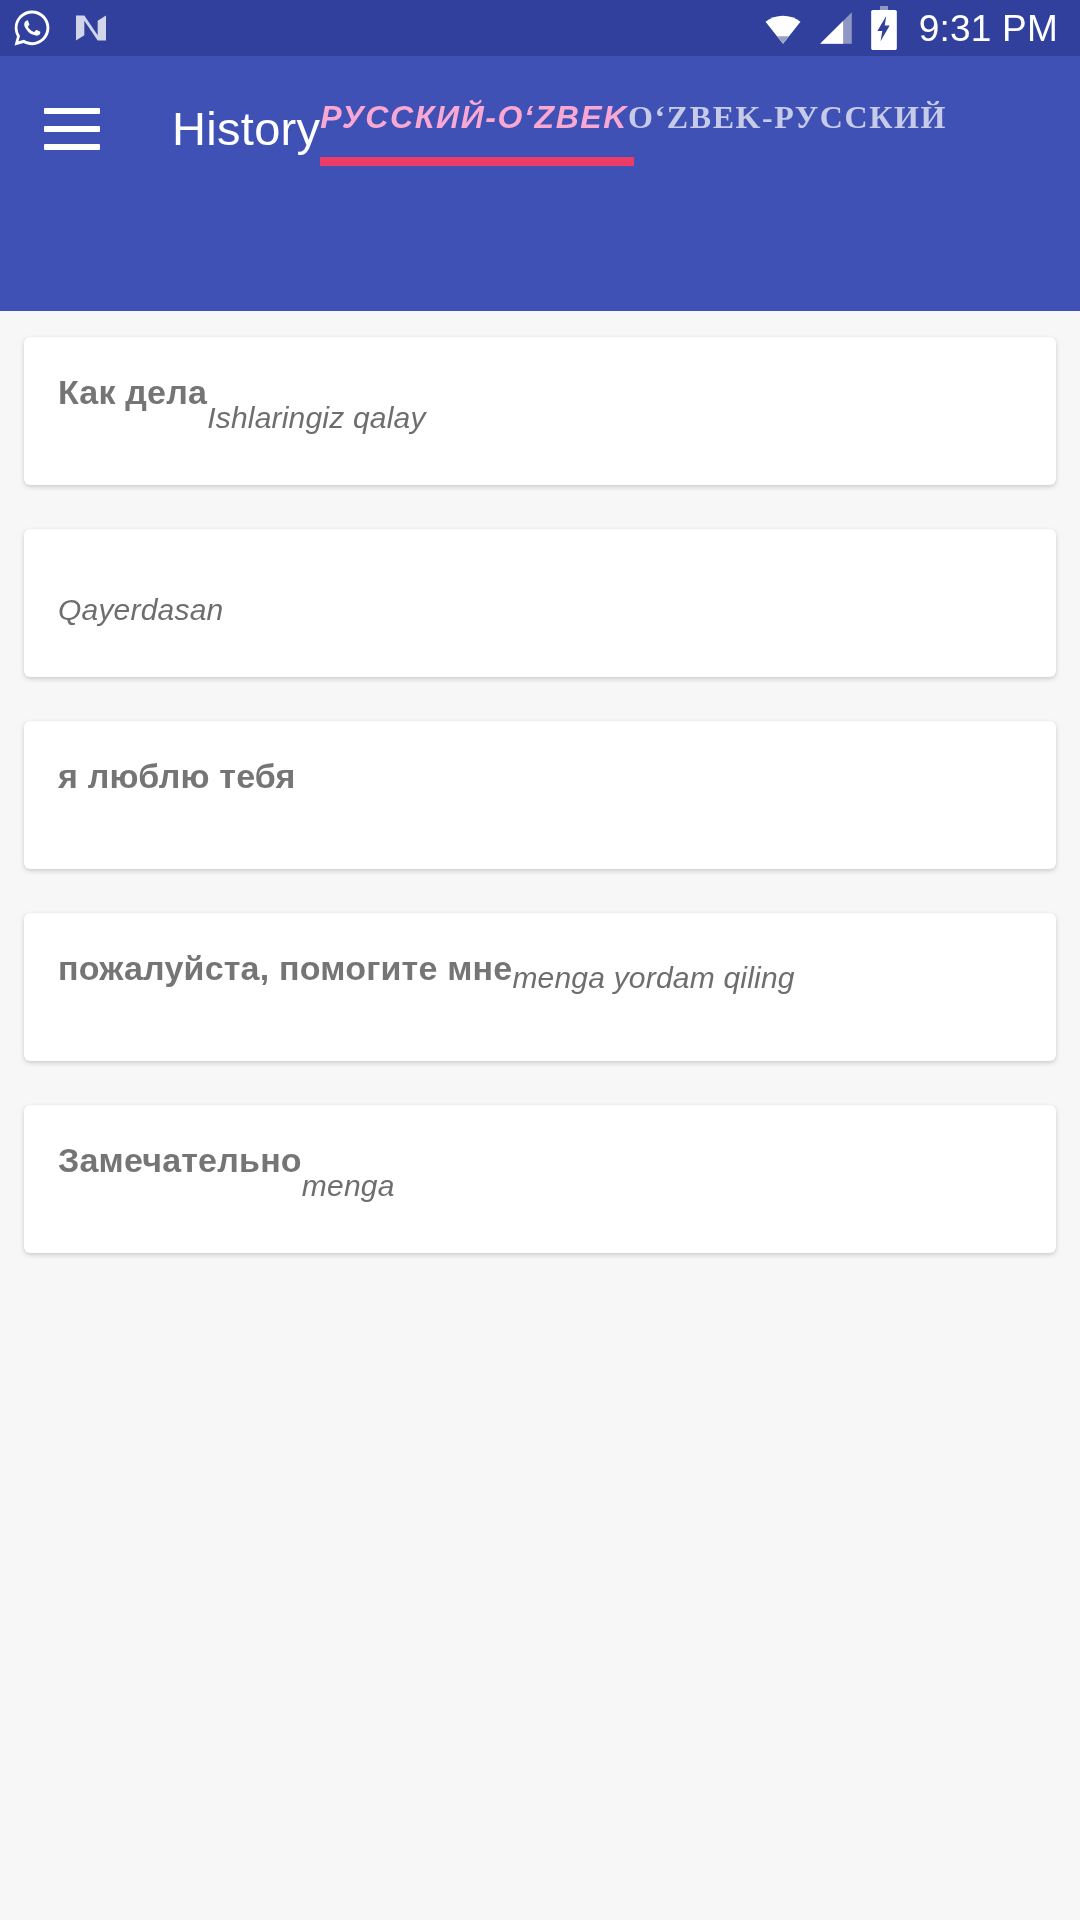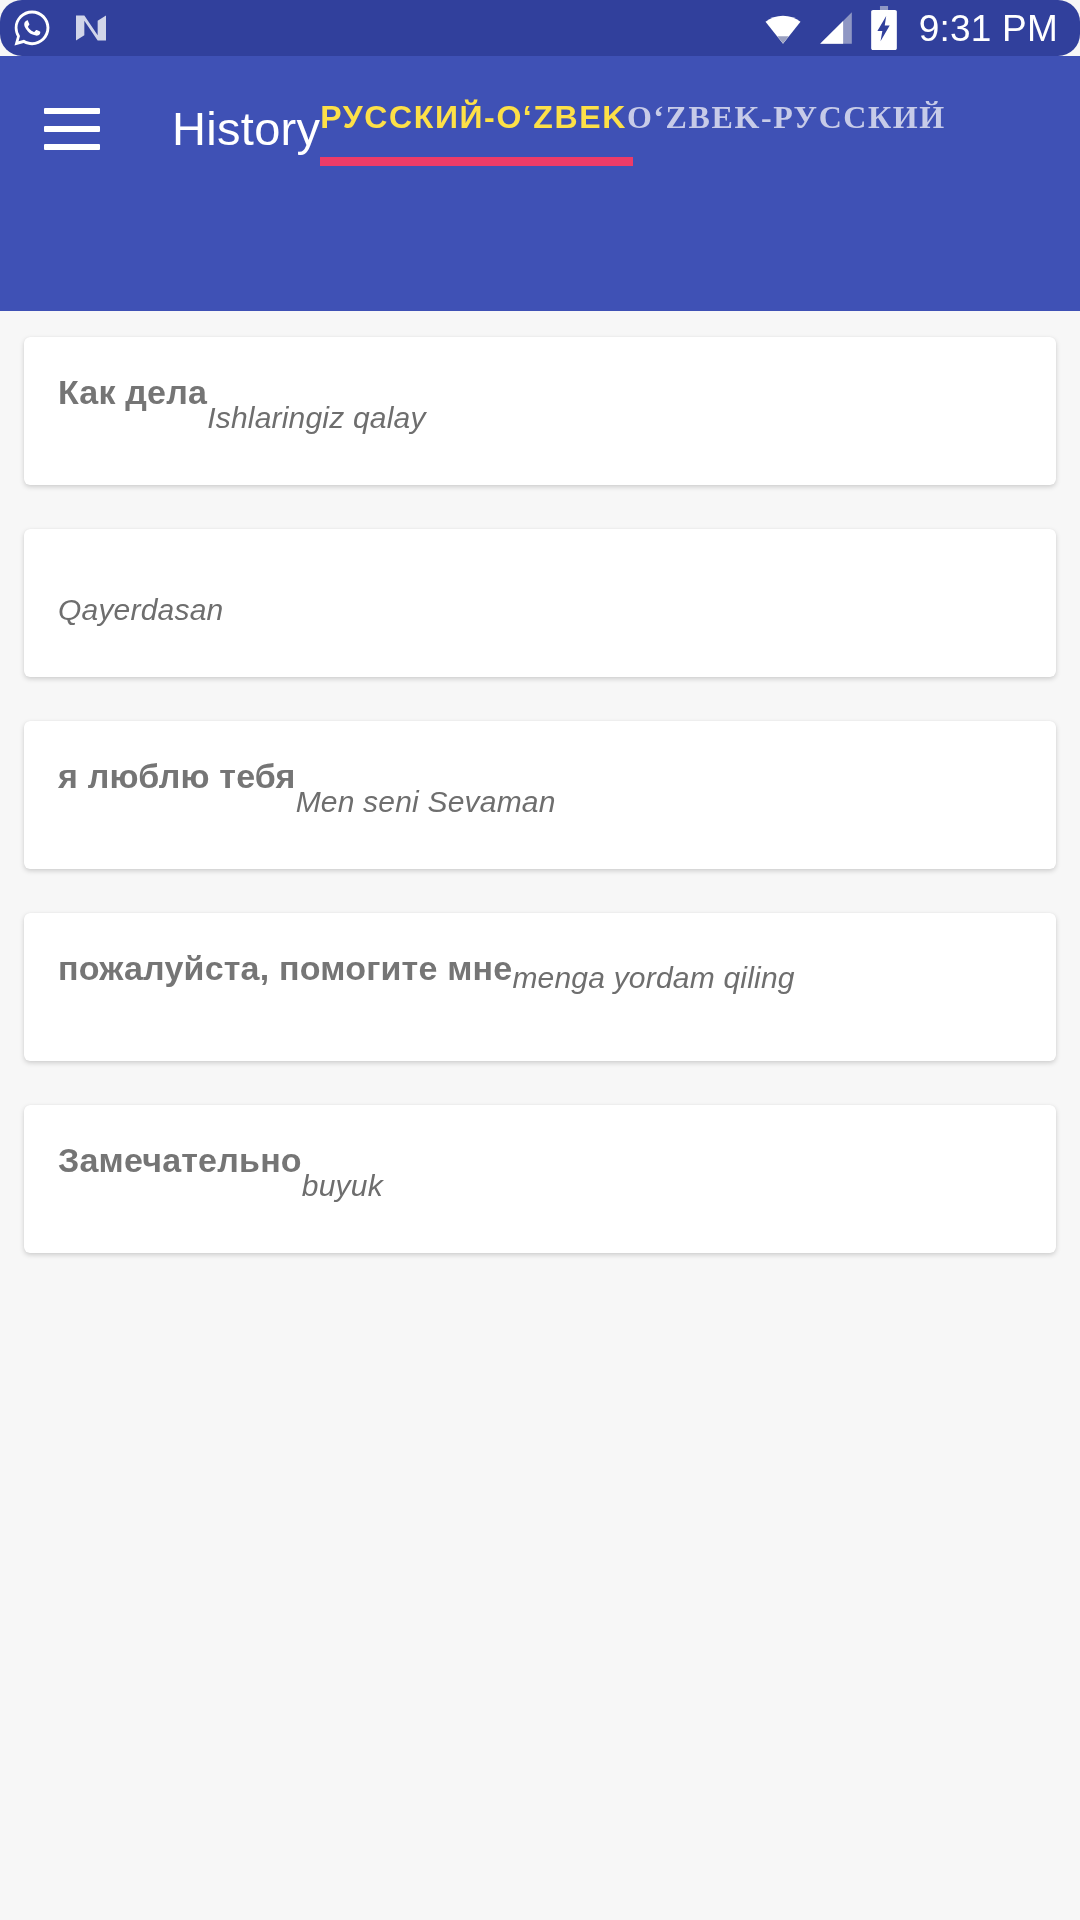--- a/index.html
+++ b/index.html
@@ -22,21 +22,20 @@
   }
 
   
   .status-bar {
     height: 56px;
     background: #31409C;
     display: flex;
     align-items: center;
     padding: 0 22px 0 11px;
     flex: 0 0 56px;
-    border-radius: 22px;
   }
   .status-left {
     display: flex;
     align-items: center;
     gap: 18px;
   }
   .status-right {
     margin-left: auto;
     display: flex;
     align-items: center;
@@ -105,21 +104,21 @@
     padding-bottom: 30px;
     cursor: pointer;
     position: relative;
   }
   .tab-label {
     font-size: 32px;
     font-weight: bold;
     letter-spacing: 1.6px;
     white-space: nowrap;
   }
-  .tab.active .tab-label { color: #fde047; }
+  .tab.active .tab-label { color: #f9a8d4; font-style: italic; }
   .tab.inactive .tab-label { color: #c7cbe8; font-family: Liberation Serif, serif; }
 
   .tab-indicator {
     position: absolute;
     bottom: 0;
     left: 0;
     width: 50%;
     height: 9px;
     background: #ED3B68;
   }
@@ -218,27 +217,26 @@
       <div class="card-source">Как дела</div>
       <div class="card-target">Ishlaringiz qalay</div>
     </div>
 
     <div class="card">
       <div class="card-target">Qayerdasan</div>
     </div>
 
     <div class="card">
       <div class="card-source">я люблю тебя</div>
-      <div class="card-target">Men seni Sevaman</div>
     </div>
 
     <div class="card compact">
       <div class="card-source">пожалуйста, помогите мне</div>
       <div class="card-target">menga yordam qiling</div>
     </div>
 
     <div class="card">
       <div class="card-source">Замечательно</div>
-      <div class="card-target">buyuk</div>
+      <div class="card-target">menga</div>
     </div>
 
   </div>
 </div>
 
 </body></html>

